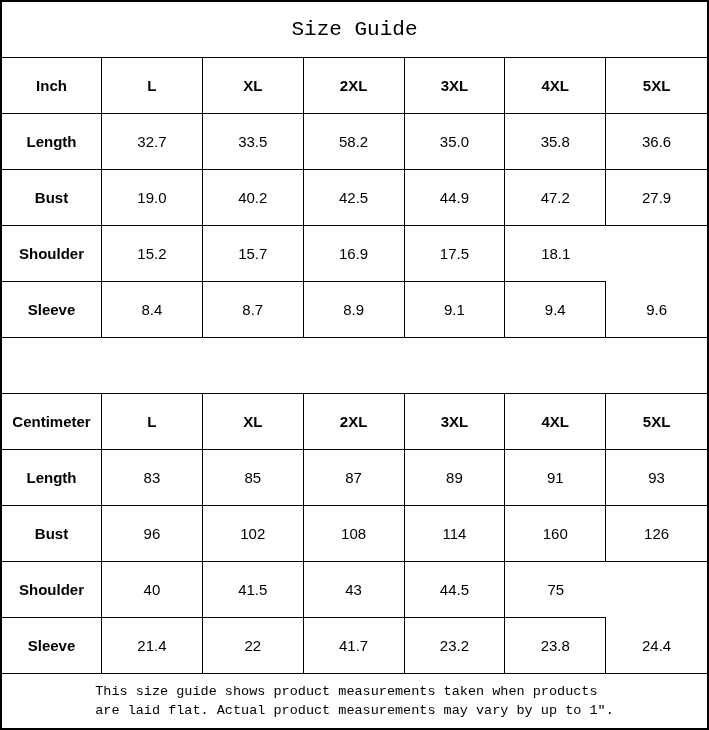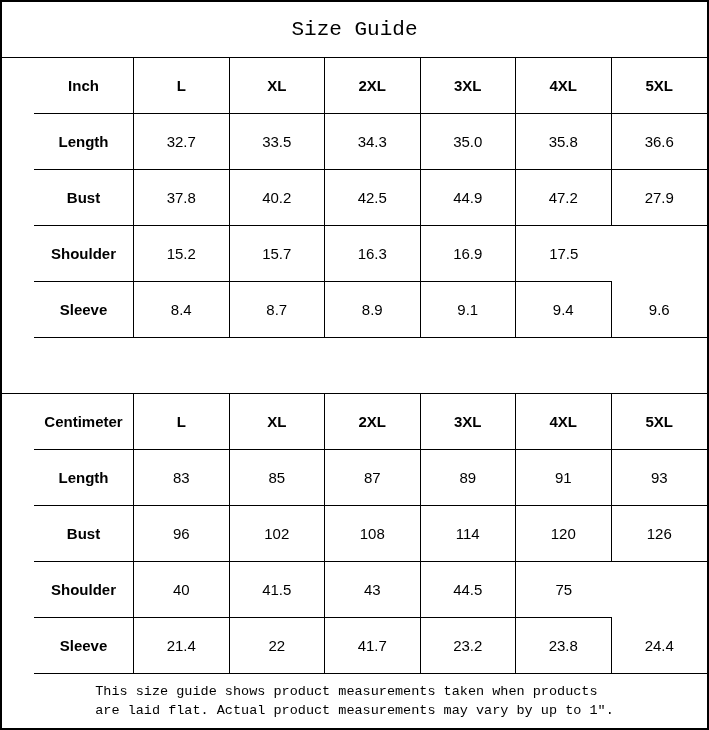--- a/index.html
+++ b/index.html
@@ -18,21 +18,21 @@
     flex: 0 0 55px;
     border-bottom: 1.5px solid #000;
     display: flex;
     align-items: center;
     justify-content: center;
     font-family: "Liberation Mono", "DejaVu Sans Mono", monospace;
     font-size: 21px;
     font-weight: 500;
     letter-spacing: 0px;
   }
-  .table-block { display: flex; flex-direction: column; padding-left: 32px; }
+  .table-block { display: flex; flex-direction: column; }
   .grid-row {
     flex: 0 0 56px;
     height: 56px;
     display: grid;
     grid-template-columns: 100px repeat(6, 1fr);
     box-sizing: border-box;
   }
   .cell {
     box-sizing: border-box;
     border-right: 1.5px solid #000;
@@ -74,41 +74,41 @@
         <div class="cell bold">XL</div>
         <div class="cell bold">2XL</div>
         <div class="cell bold">3XL</div>
         <div class="cell bold">4XL</div>
         <div class="cell bold">5XL</div>
       </div>
       <div class="grid-row">
         <div class="cell bold">Length</div>
         <div class="cell">32.7</div>
         <div class="cell">33.5</div>
-        <div class="cell">34.3</div>
+        <div class="cell">58.2</div>
         <div class="cell">35.0</div>
         <div class="cell">35.8</div>
         <div class="cell">36.6</div>
       </div>
       <div class="grid-row">
         <div class="cell bold">Bust</div>
-        <div class="cell">37.8</div>
+        <div class="cell">19.0</div>
         <div class="cell">40.2</div>
         <div class="cell">42.5</div>
         <div class="cell">44.9</div>
         <div class="cell">47.2</div>
         <div class="cell">27.9</div>
       </div>
       <div class="grid-row">
         <div class="cell bold">Shoulder</div>
         <div class="cell">15.2</div>
         <div class="cell">15.7</div>
-        <div class="cell">16.3</div>
         <div class="cell">16.9</div>
         <div class="cell">17.5</div>
+        <div class="cell">18.1</div>
       </div>
       <div class="grid-row">
         <div class="cell bold">Sleeve</div>
         <div class="cell">8.4</div>
         <div class="cell">8.7</div>
         <div class="cell">8.9</div>
         <div class="cell">9.1</div>
         <div class="cell">9.4</div>
         <div class="cell">9.6</div>
       </div>
@@ -134,21 +134,21 @@
         <div class="cell">89</div>
         <div class="cell">91</div>
         <div class="cell">93</div>
       </div>
       <div class="grid-row">
         <div class="cell bold">Bust</div>
         <div class="cell">96</div>
         <div class="cell">102</div>
         <div class="cell">108</div>
         <div class="cell">114</div>
-        <div class="cell">120</div>
+        <div class="cell">160</div>
         <div class="cell">126</div>
       </div>
       <div class="grid-row">
         <div class="cell bold">Shoulder</div>
         <div class="cell">40</div>
         <div class="cell">41.5</div>
         <div class="cell">43</div>
         <div class="cell">44.5</div>
         <div class="cell">75</div>
       </div>

